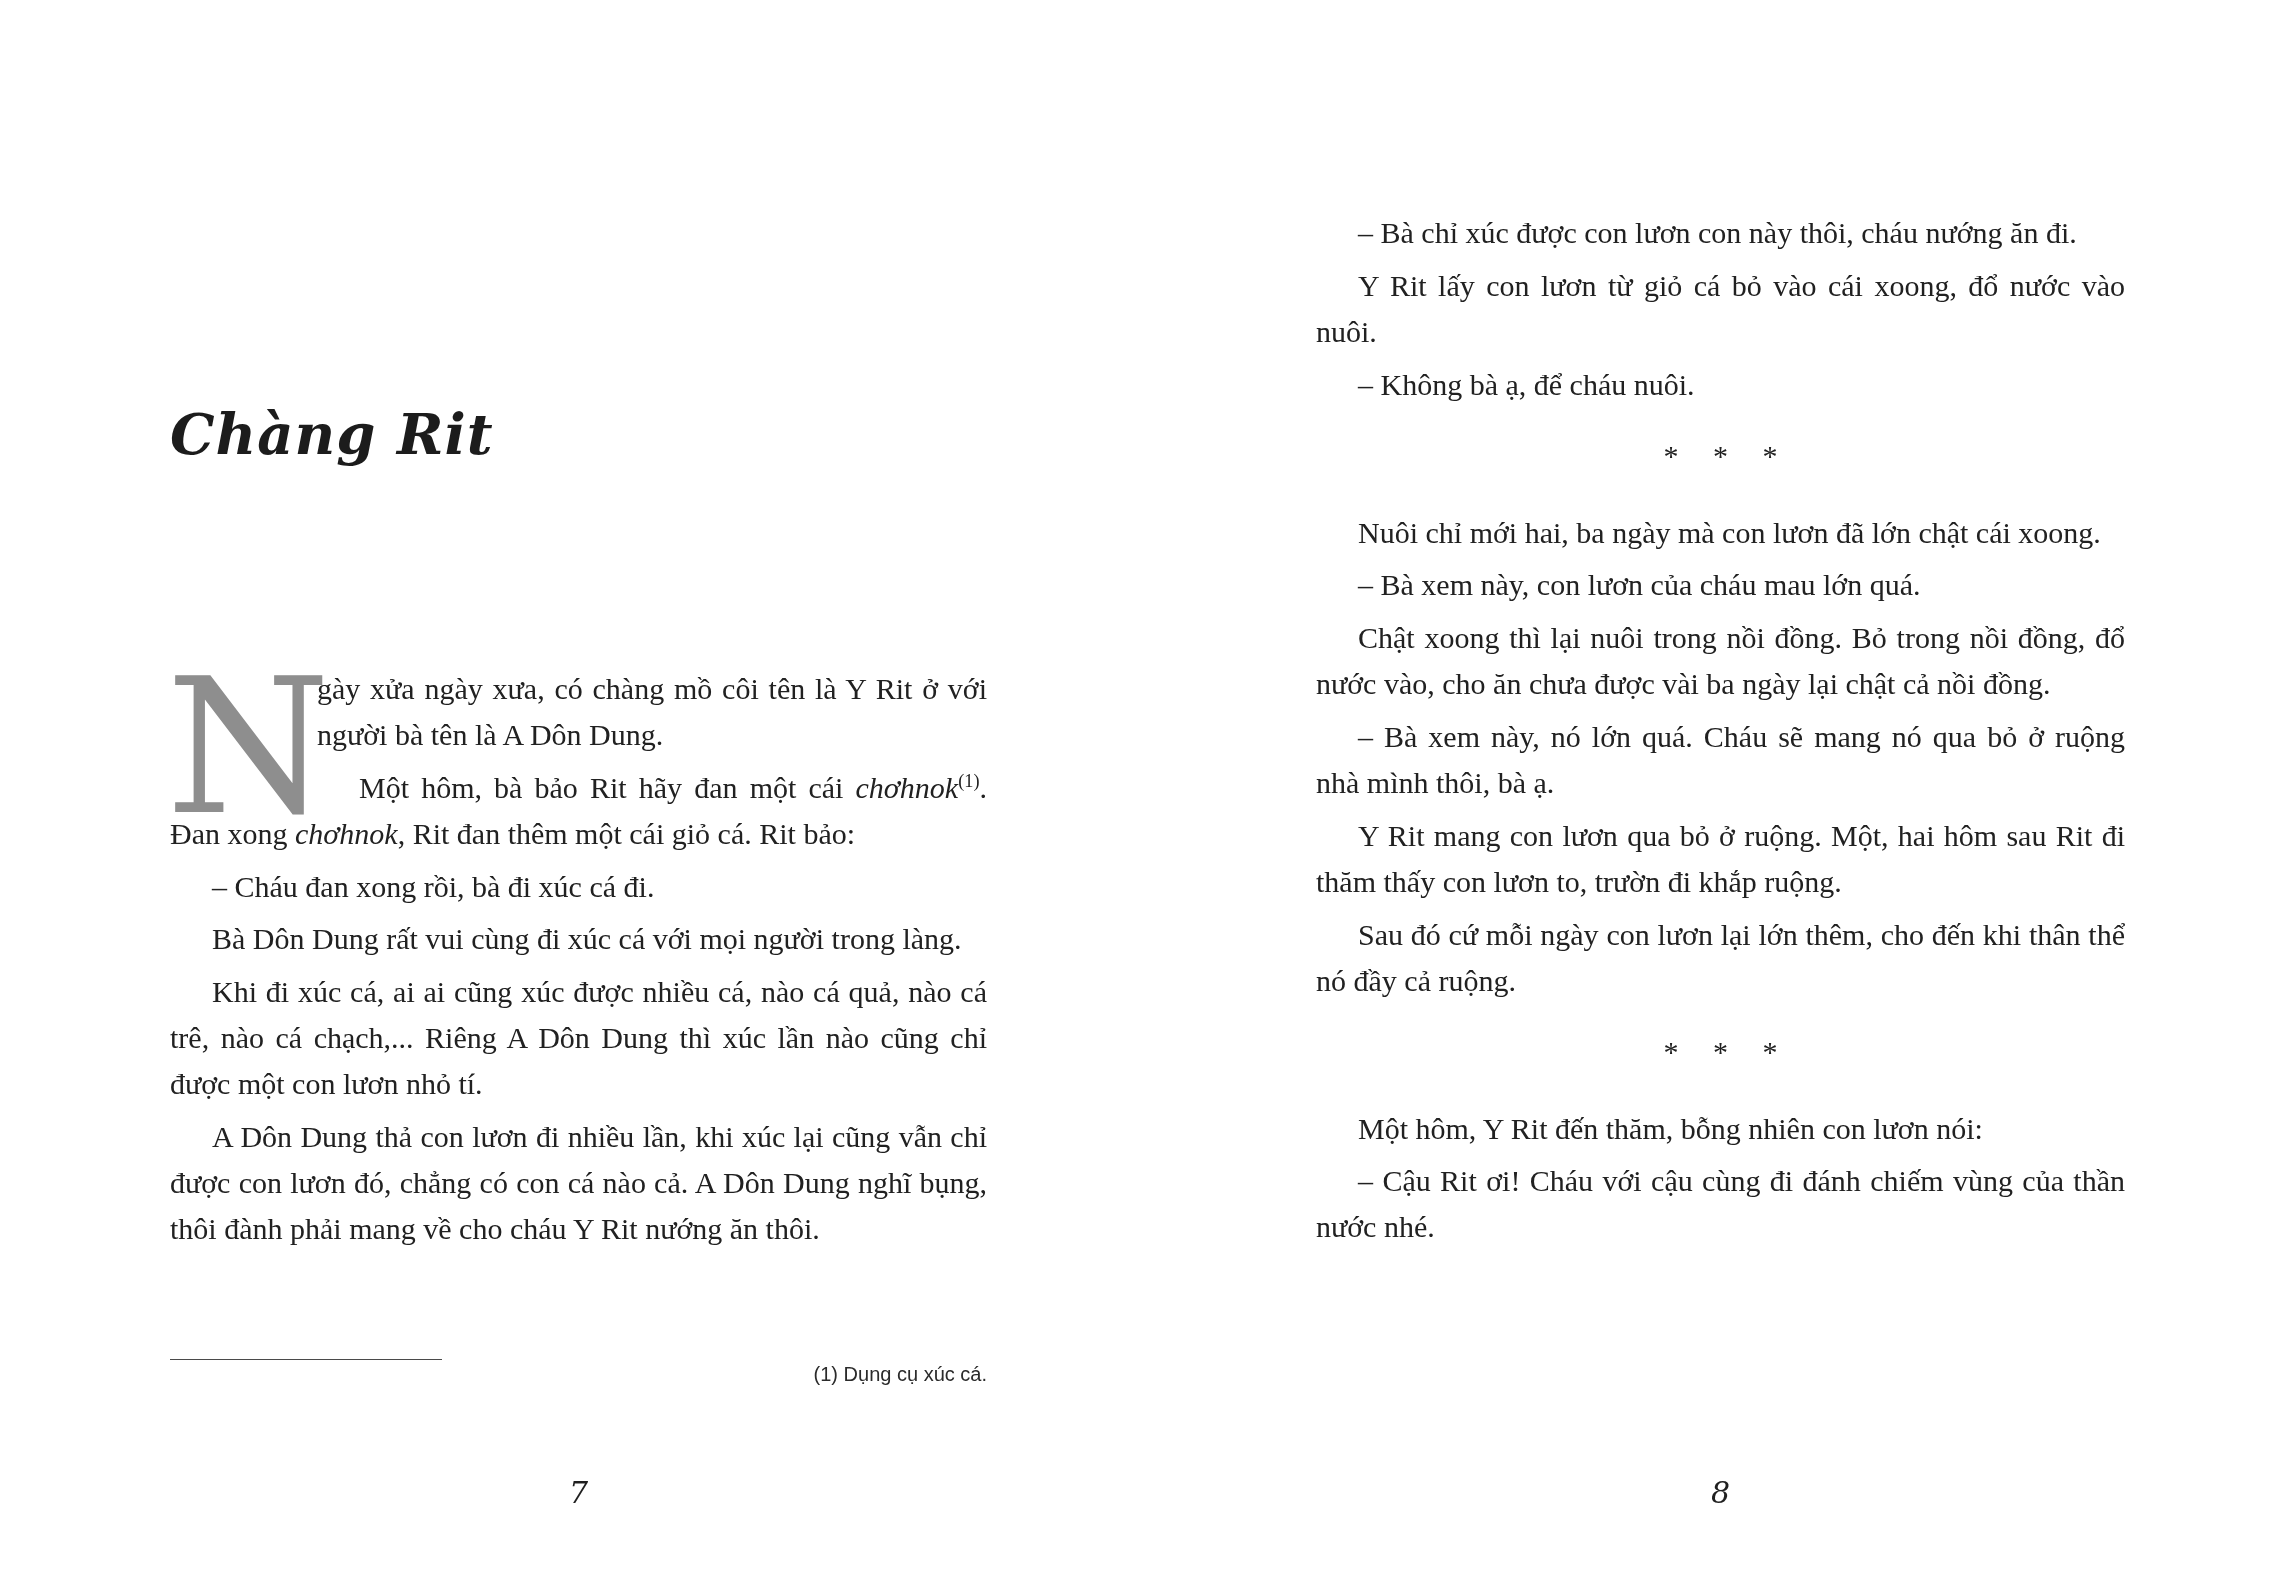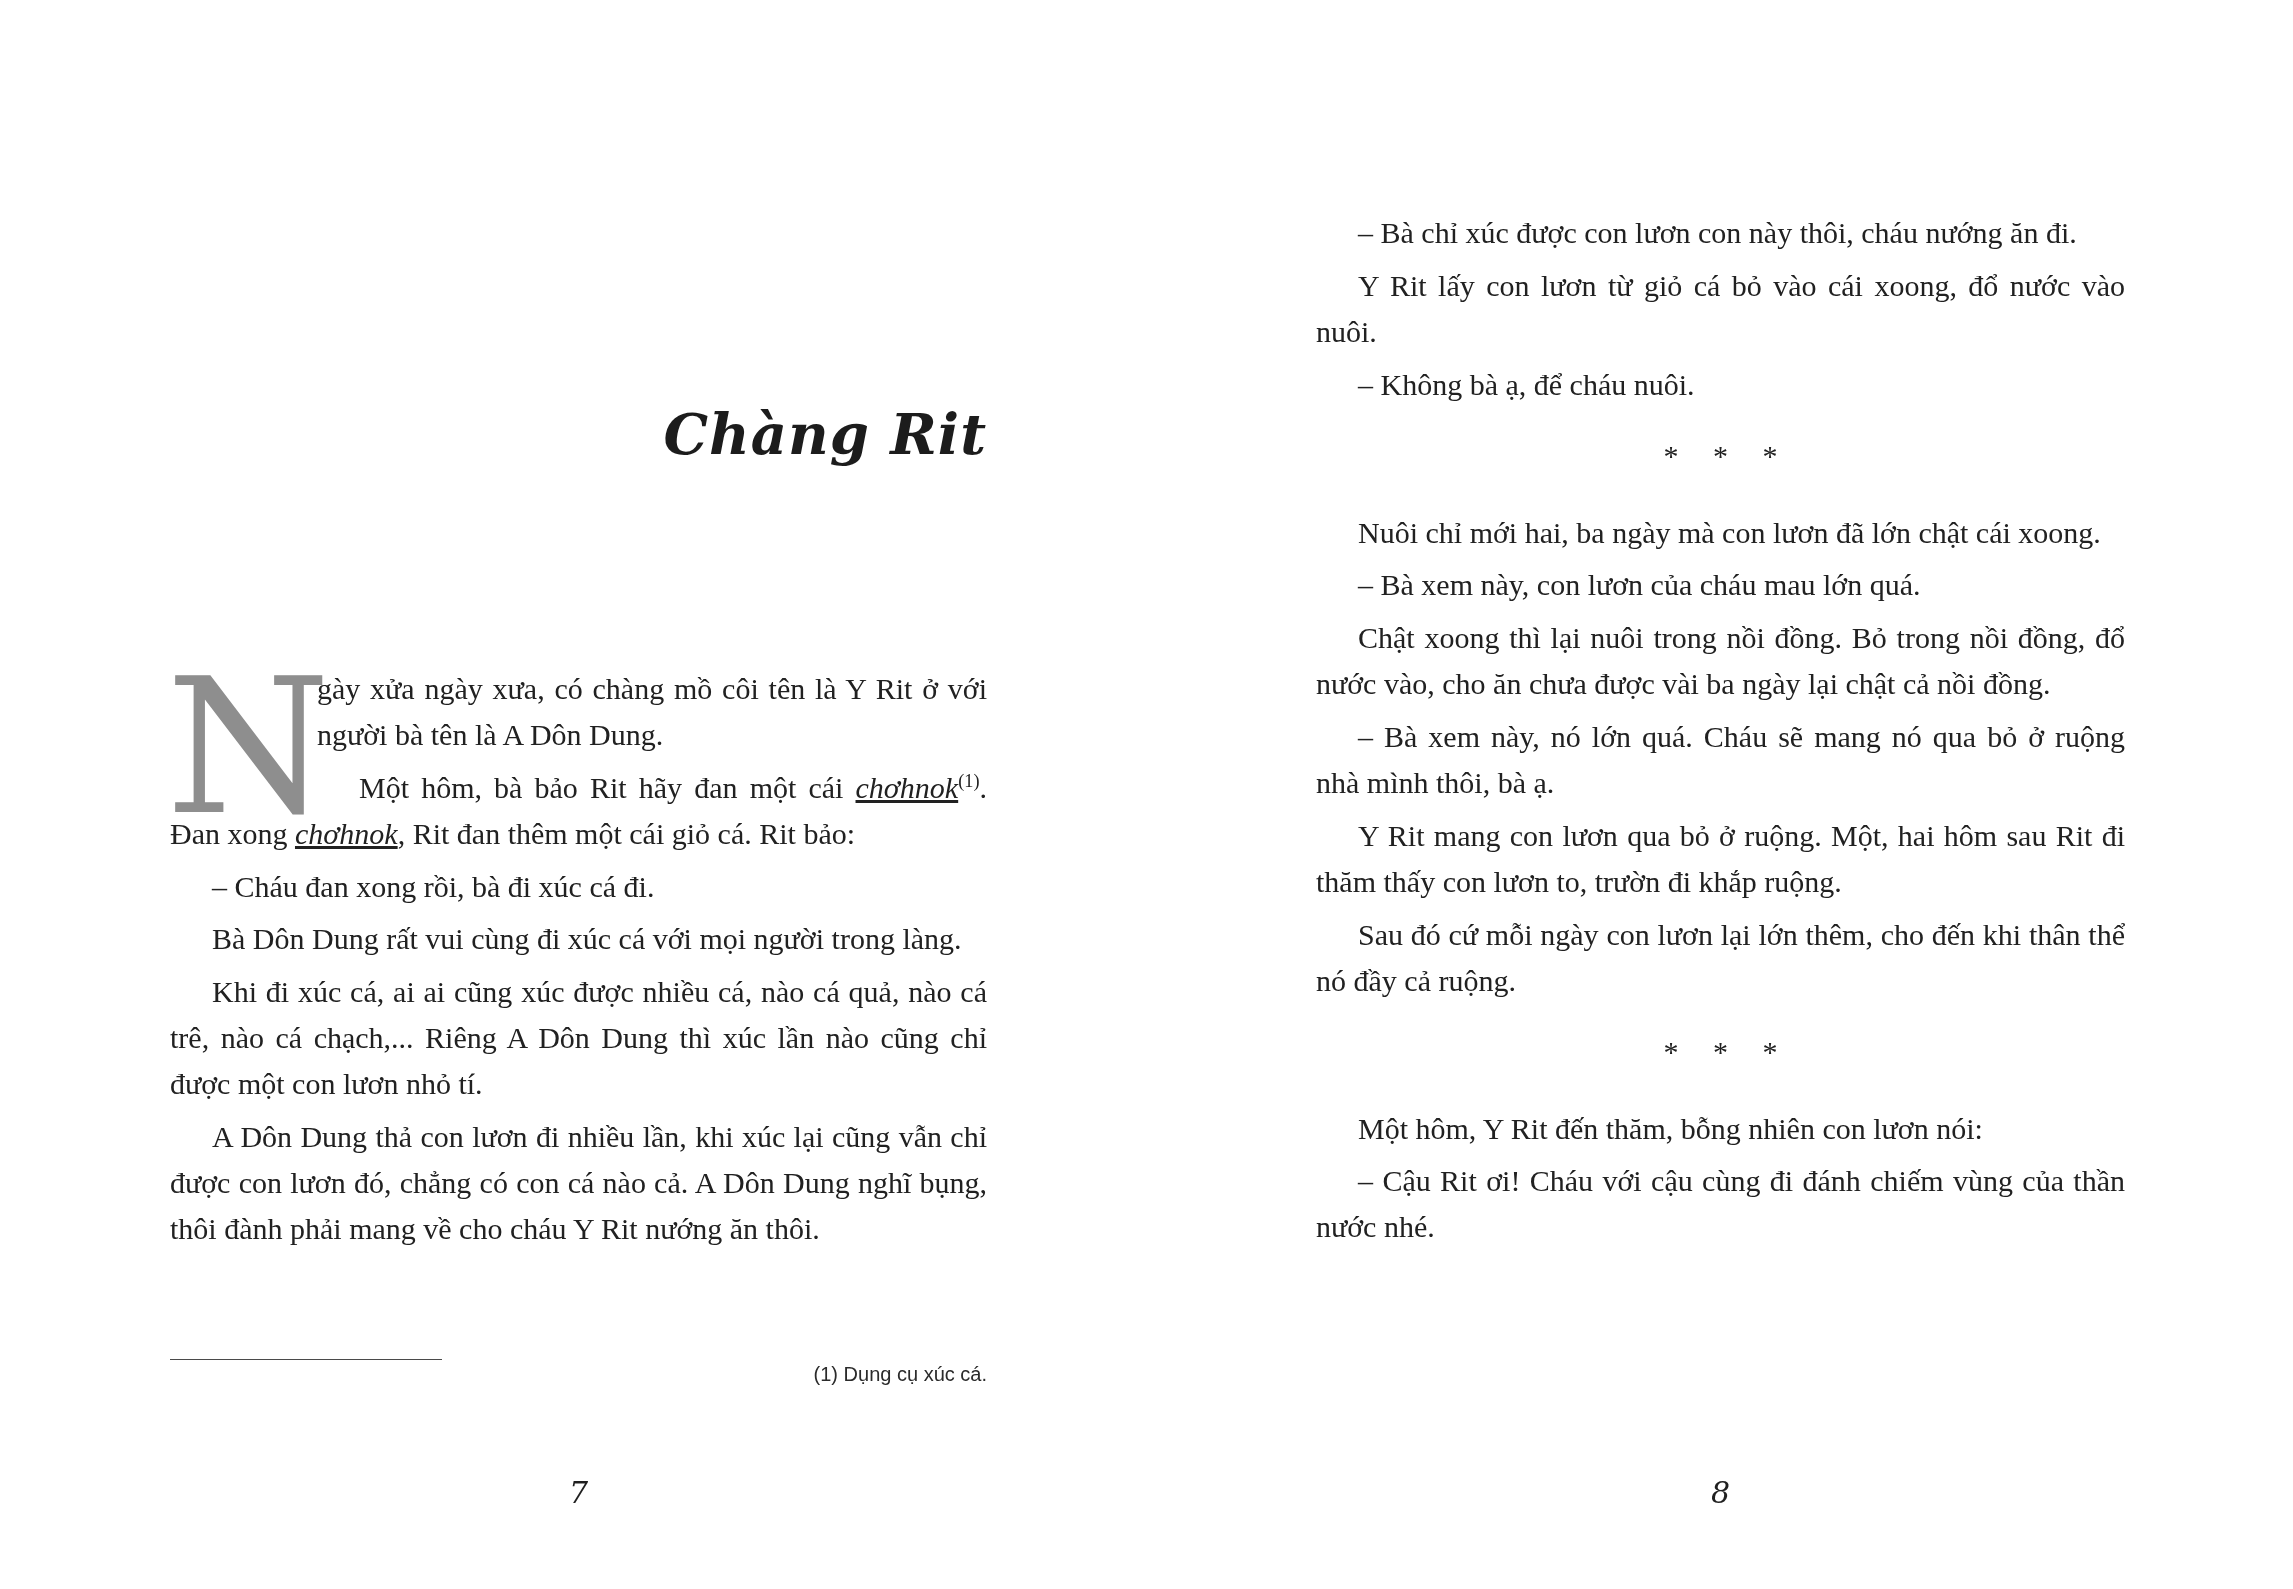--- a/index.html
+++ b/index.html
@@ -15,21 +15,21 @@
     height: 1589px;
     background: #ffffff;
     font-family: "Liberation Serif", serif;
     color: #212121;
   }
   .page-title {
     position: absolute;
     left: 170px;
     top: 401px;
     width: 817px;
-    text-align: right;
+    text-align: left;
     font-family: "DejaVu Serif", serif;
     font-style: italic;
     font-weight: bold;
     font-size: 56px;
     color: #1c1c1c;
     letter-spacing: 1px;
   }
   .column {
     position: absolute;
     font-size: 30px;
@@ -55,21 +55,21 @@
     position: absolute;
     left: -3.9px;
     top: -13.5px;
     font-family: "DejaVu Serif", serif;
     font-size: 188px;
     line-height: 1;
     color: #8e8e8e;
   }
   .opening::after { content: ""; display: block; clear: both; }
 
-  i { font-style: italic; text-decoration: underline; }
+  i { font-style: italic; }
   sup { font-size: 18.3px; vertical-align: super; line-height: 0; }
 
   .separator {
     text-align: center;
     text-indent: 0 !important;
     margin: 25px 0 31px 0 !important;
     word-spacing: 27px;
     color: #212121;
   }
 

